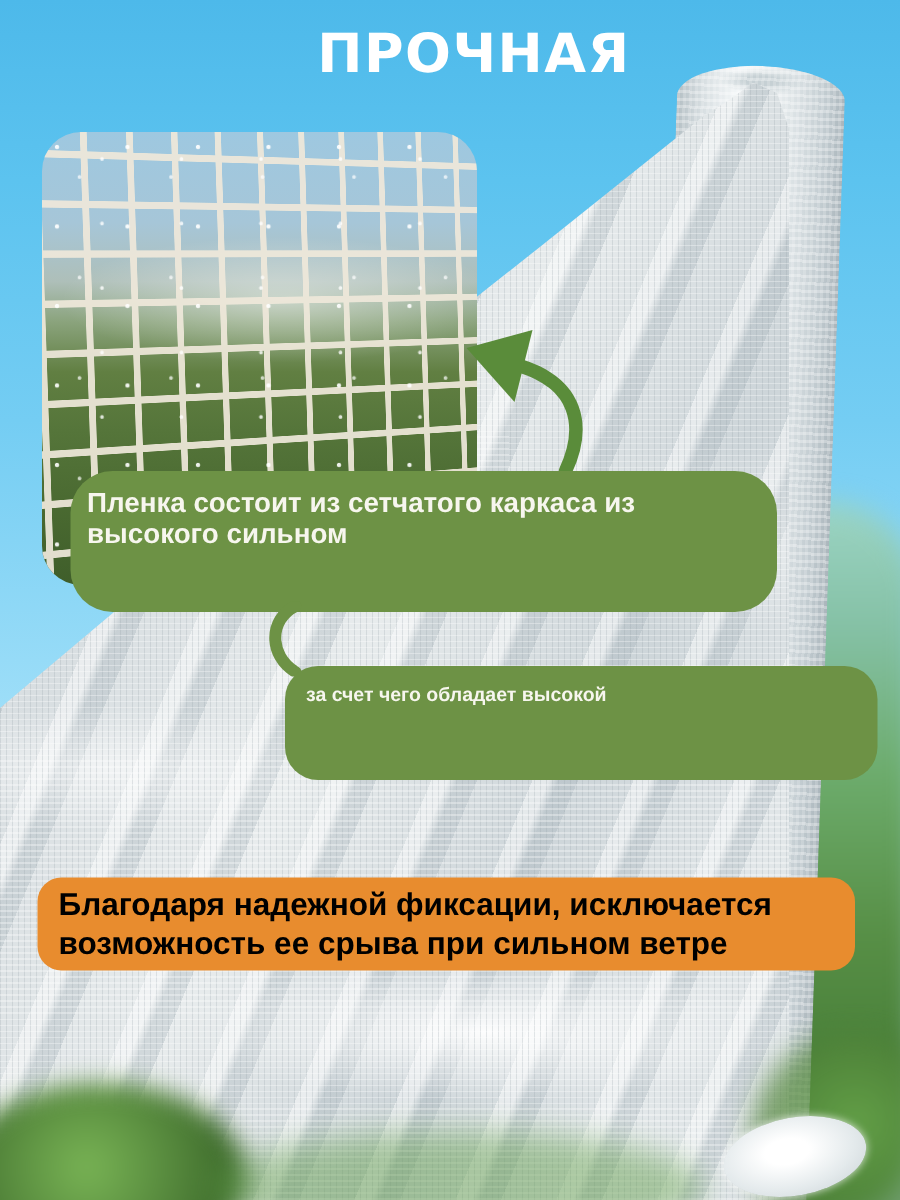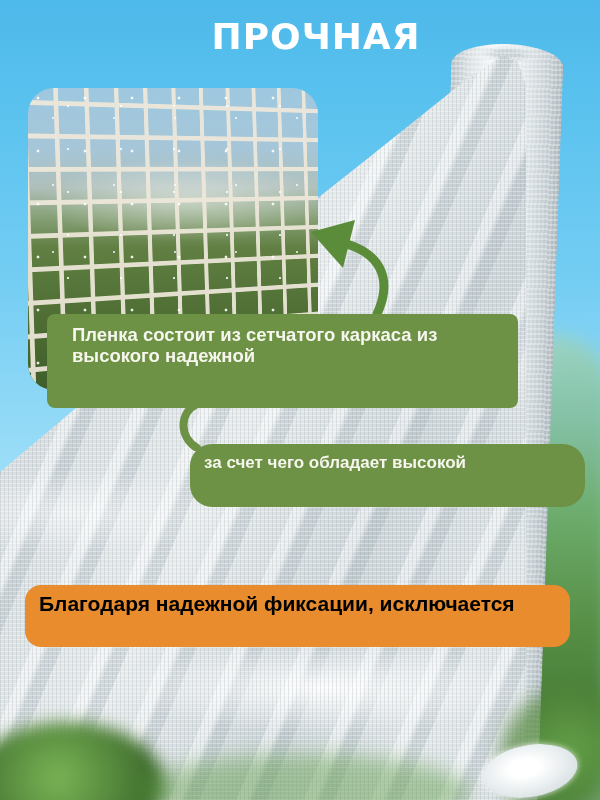--- a/index.html
+++ b/index.html
@@ -67,24 +67,24 @@
       radial-gradient(circle at 40px 18px,rgba(255,255,255,.8) 1px,rgba(0,0,0,0) 1.5px);
     background-size:47px 53px,61px 67px,53px 43px;}
 
   
   .title{left:16px;top:16px;width:600px;text-align:center;color:#ffffff;
     font-family:"DejaVu Sans",sans-serif;font-weight:700;font-size:36px;letter-spacing:1px;}
 
   
   .bubble{color:#f7f6ee;box-sizing:border-box;}
   .bubble .ln{white-space:nowrap;}
-  .b-material{left:47px;top:314px;width:471px;height:94px;border-radius:8px;background:#6d9245;
-    padding:11px 25px;font-size:18.5px;line-height:20.6px;font-weight:700;}
-  .b-benefit{left:190px;top:444px;width:395px;height:63px;border-radius:22px;background:#6d9245;
-    padding:8px 14px;font-size:17px;line-height:22.5px;font-weight:700;}
+  .b-material{left:47px;top:314px;width:471px;height:94px;border-radius:28px;background:#6d9245;
+    padding:11px 11px;font-size:18.5px;line-height:20.6px;font-weight:700;}
+  .b-benefit{left:190px;top:444px;width:395px;height:76px;border-radius:22px;background:#6d9245;
+    padding:8px 14px;font-size:13px;line-height:22.5px;font-weight:700;}
   .b-fixation{left:25px;top:585px;width:545px;height:62px;border-radius:16px;background:#e88c2e;
     padding:6px 14px;font-size:21px;line-height:25.5px;font-weight:700;color:#000000;}
 </style>
 </head>
 <body>
 
 <div class="canvas">
 
   <div class="abs veg-right"></div>
   <div class="abs roll"></div>
@@ -101,28 +101,29 @@
 
   <svg class="abs" style="left:303px;top:210px" width="95" height="110" viewBox="0 0 95 110">
     <path d="M74 104 C 88 74 82 46 44 34" fill="none" stroke="#5a8c3a" stroke-width="9" stroke-linecap="round"></path>
     <polygon points="8,22 52,10 40,58" fill="#5a8c3a"></polygon>
   </svg>
 
   <div class="abs title">ПРОЧНАЯ</div>
 
   <div class="abs bubble b-material">
     <div class="ln">Пленка состоит из сетчатого каркаса из</div>
-    <div class="ln">высокого надежной</div>
+    <div class="ln">высокого сильном</div>
   </div>
 
   <svg class="abs" style="left:172px;top:401px" width="32" height="50" viewBox="0 0 32 50">
     <path d="M25 3 C 7 12 7 36 25 47" fill="none" stroke="#6d9245" stroke-width="8" stroke-linecap="round"></path>
   </svg>
 
   <div class="abs bubble b-benefit">
     <div class="ln">за счет чего обладает высокой</div>
   </div>
 
   <div class="abs bubble b-fixation">
     <div class="ln">Благодаря надежной фиксации, исключается</div>
+    <div class="ln">возможность ее срыва при сильном ветре</div>
   </div>
 
 </div>
 
 </body></html>

